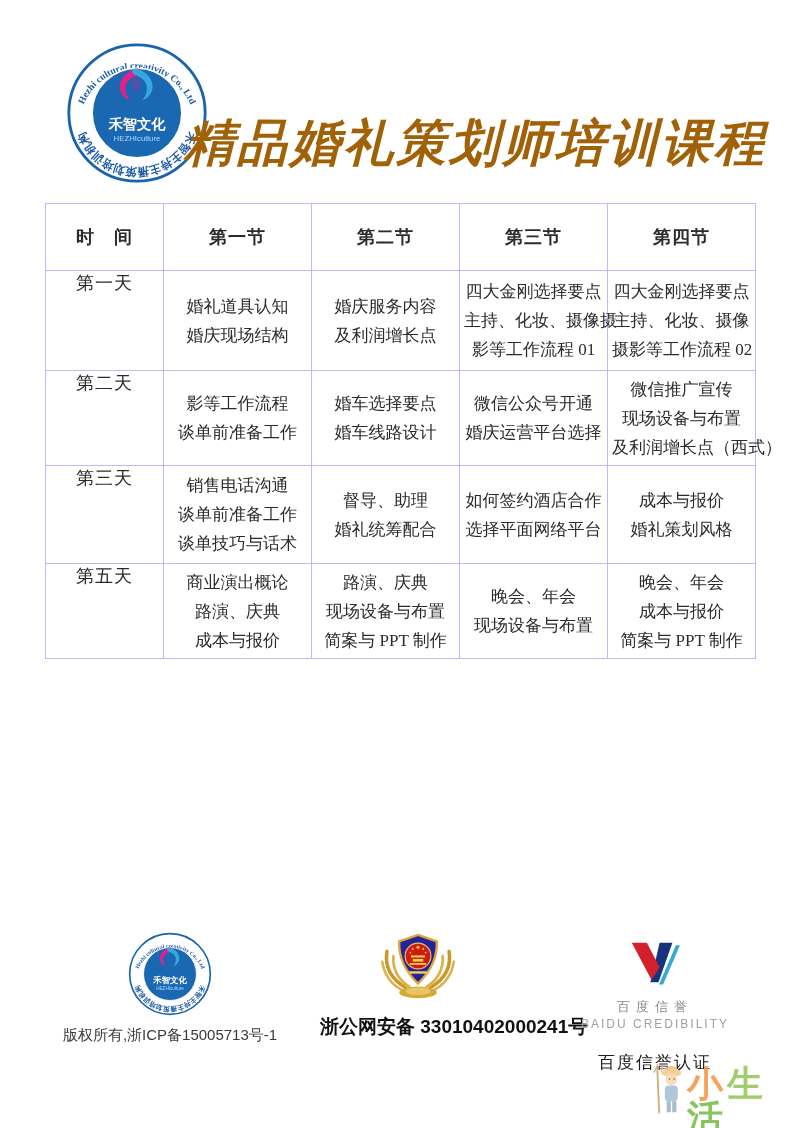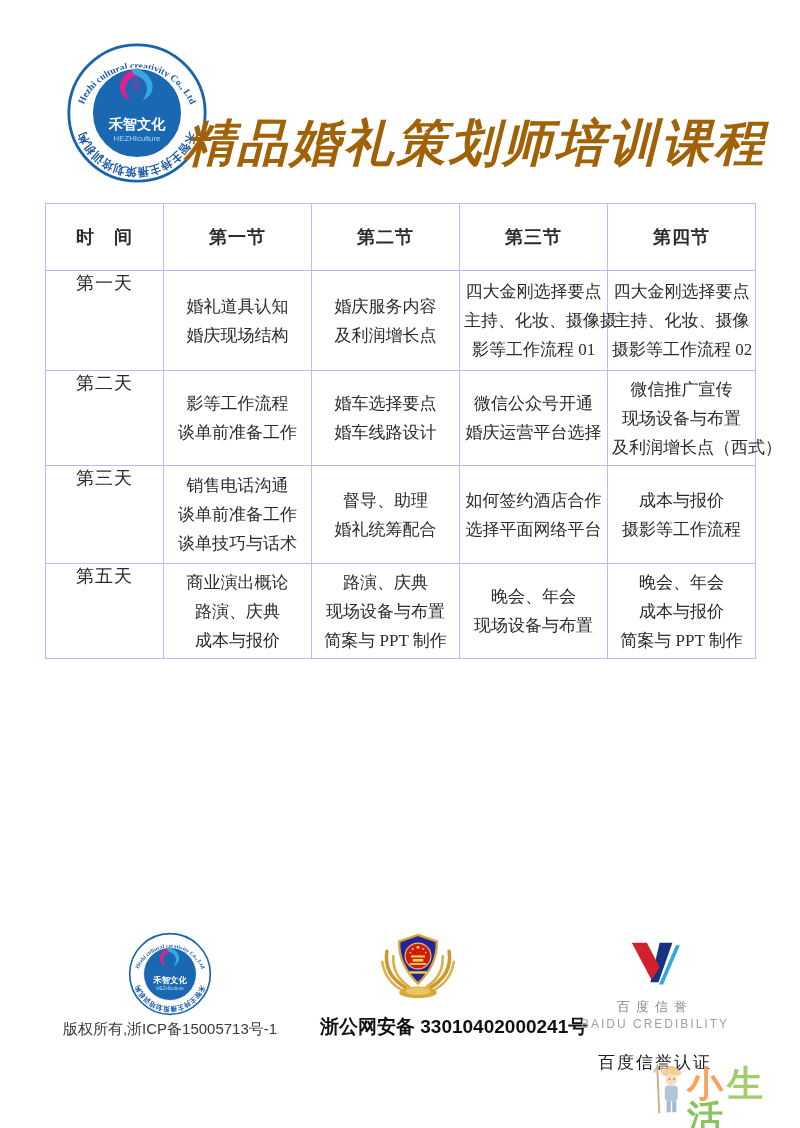--- a/index.html
+++ b/index.html
@@ -33,21 +33,21 @@
   table.course tbody tr:nth-child(4){height:95px;}
   table.course tbody tr:nth-child(5){height:94px;}
   table.course tbody tr:nth-child(6){height:104px;}
   table.course tbody th{vertical-align:top;font-size:18px;letter-spacing:1px;}
   table.course tbody td{vertical-align:middle;font-size:17px;}
   table.course tbody td .line{line-height:29px;white-space:nowrap;}
   
   .foot-left{position:absolute;left:60px;top:932px;width:220px;text-align:center;}
   .foot-left .hz-logo{position:static;display:inline-block;}
   .copyright{
-    font-family:"Liberation Sans","DejaVu Sans",sans-serif;
+    margin-top:6px;font-family:"Liberation Sans","DejaVu Sans",sans-serif;
     font-size:15px;color:#3a3a3a;white-space:nowrap;
   }
   .foot-center{position:absolute;left:320px;top:926px;width:195px;text-align:center;}
   .police-number{
     margin-top:4px;font-family:"Liberation Sans","DejaVu Sans",sans-serif;
     font-size:19px;font-weight:bold;color:#111;white-space:nowrap;
   }
   .foot-right{position:absolute;left:575px;top:938px;width:160px;text-align:center;
     font-family:"Liberation Sans","DejaVu Sans",sans-serif;}
   .baidu-cn{margin-top:4px;font-size:13px;color:#8a8a8a;letter-spacing:6px;}
@@ -161,21 +161,21 @@
           <td>
             <div class="line">督导、助理</div>
             <div class="line">婚礼统筹配合</div>
           </td>
           <td>
             <div class="line">如何签约酒店合作</div>
             <div class="line">选择平面网络平台</div>
           </td>
           <td>
             <div class="line">成本与报价</div>
-            <div class="line">摄影等工作流程</div>
+            <div class="line">婚礼策划风格</div>
           </td>
         </tr>
         <tr>
           <th>第五天</th>
           <td>
             <div class="line">商业演出概论</div>
             <div class="line">路演、庆典</div>
             <div class="line">成本与报价</div>
           </td>
           <td>

